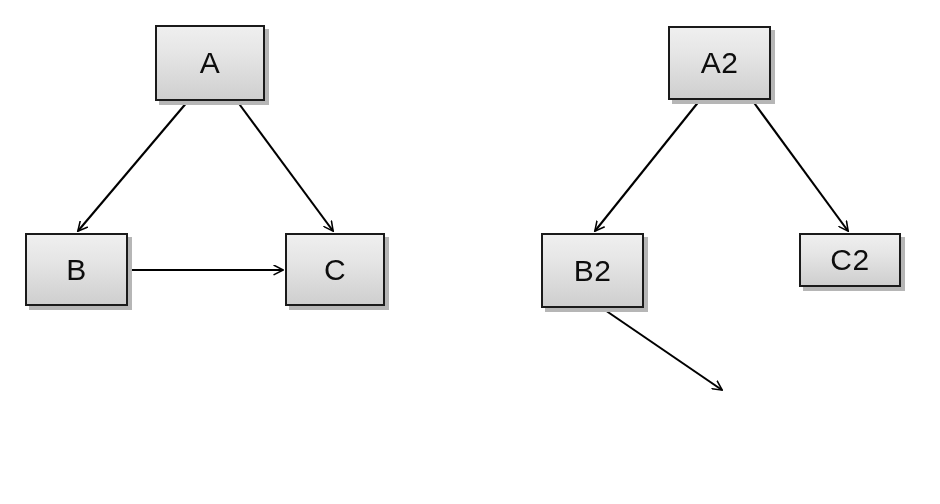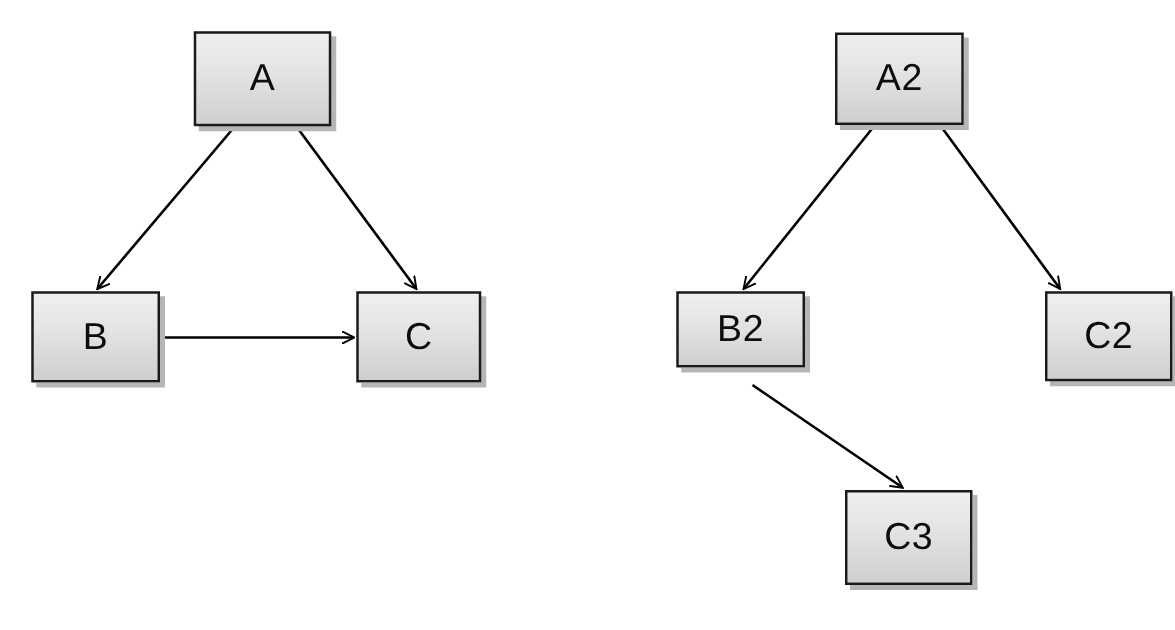--- a/index.html
+++ b/index.html
@@ -78,25 +78,22 @@
   </div>
 
   <div class="node" style="left:285px; top:233px; width:100px; height:73px;">
     <span class="node-label">C</span>
   </div>
 
   <div class="node" style="left:668px; top:26px; width:103px; height:74px;align-items:center;">
     <span class="node-label">A2</span>
   </div>
 
-  <div class="node" style="left:541px; top:233px; width:103px; height:61px;">
+  <div class="node" style="left:541px; top:233px; width:103px; height:75px;">
     <span class="node-label">B2</span>
   </div>
 
-  <div class="node" style="left:836px; top:233px; width:102px; height:72px;">
+  <div class="node" style="left:799px; top:233px; width:102px; height:54px;">
     <span class="node-label">C2</span>
   </div>
 
-  <div class="node" style="left:676px; top:392px; width:102px; height:76px;">
-    <span class="node-label">C3</span>
-  </div>
 
 </div>
 
 </body></html>

